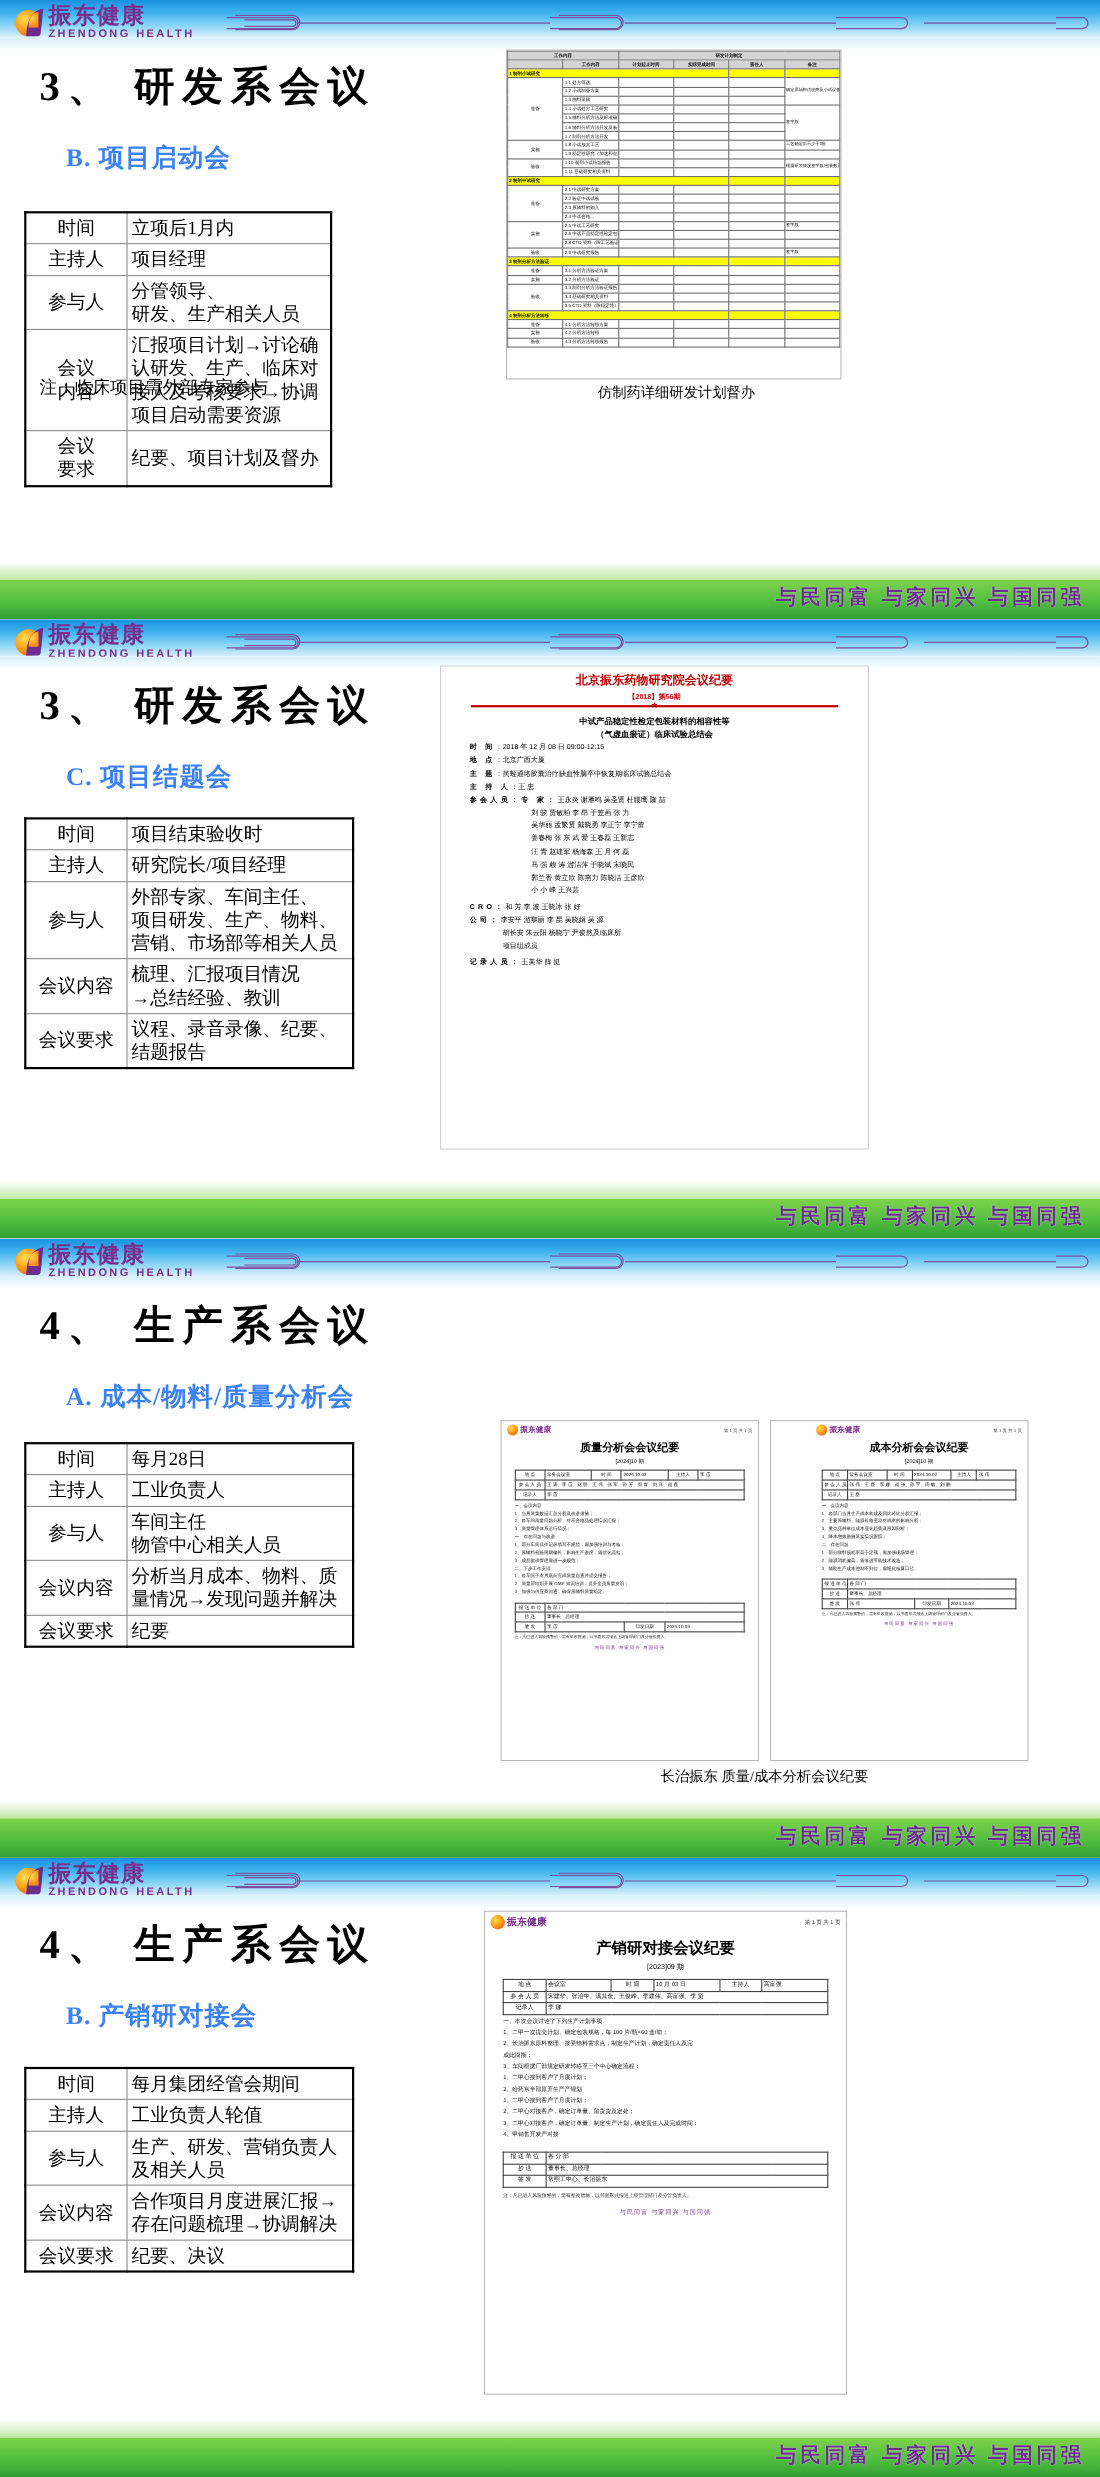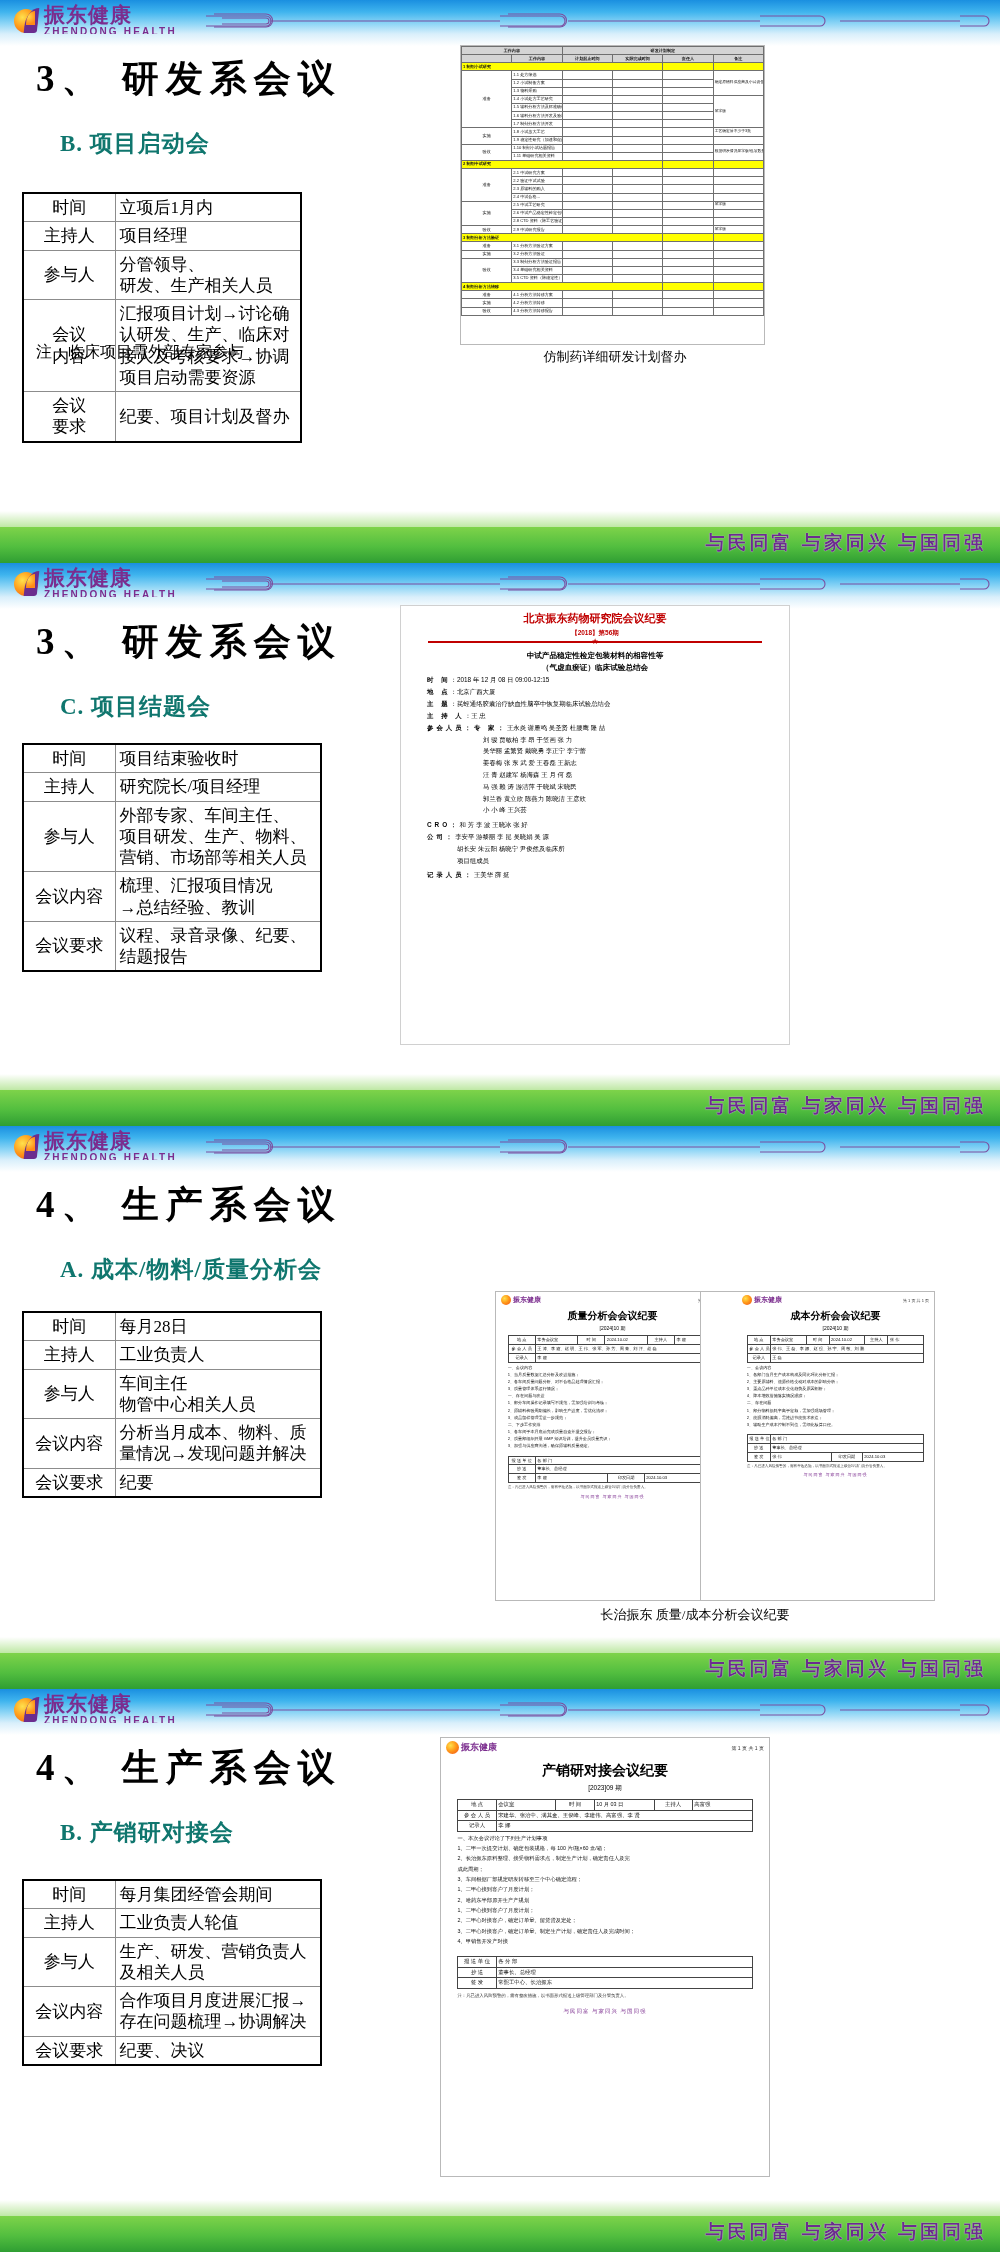--- a/index.html
+++ b/index.html
@@ -122,21 +122,21 @@
     font-weight: bold;
     font-size: 37px;
     letter-spacing: 7px;
     color: #000;
   }
   .slide-sub {
     position: absolute;
     left: 60px; top: 128px;
     font-family: "Liberation Serif", serif;
     font-size: 23px;
-    color: #0f766e;
+    color: #3b82f6;
     letter-spacing: 1px;
   }
   .note-line {
     position: absolute;
     left: 36px;
     font-family: "Liberation Serif", serif;
     font-size: 16px;
     color: #000;
   }
 
@@ -758,21 +758,21 @@
         <td class="key">会议内容</td>
         <td class="val">分析当月成本、物料、质量情况→发现问题并解决</td>
       </tr>
       <tr>
         <td class="key">会议要求</td>
         <td class="val">纪要</td>
       </tr>
     </tbody>
       </table>
 
-    <div class="doc" style="left:455px; top:165px; width:235px; height:310px;margin-left:40px;">
+    <div class="doc" style="left:455px; top:165px; width:235px; height:310px;">
       <div class="sdoc-head">
         <span class="sdoc-logo">
           <span class="c"></span>
           <span class="t">振东健康</span>
         </span>
         <span class="sdoc-pg">第 1 页 共 1 页</span>
       </div>
       <div class="sdoc-title">质量分析会会议纪要</div>
       <div class="sdoc-sub">[2024]10 期</div>
       <table class="sdoc-table">

